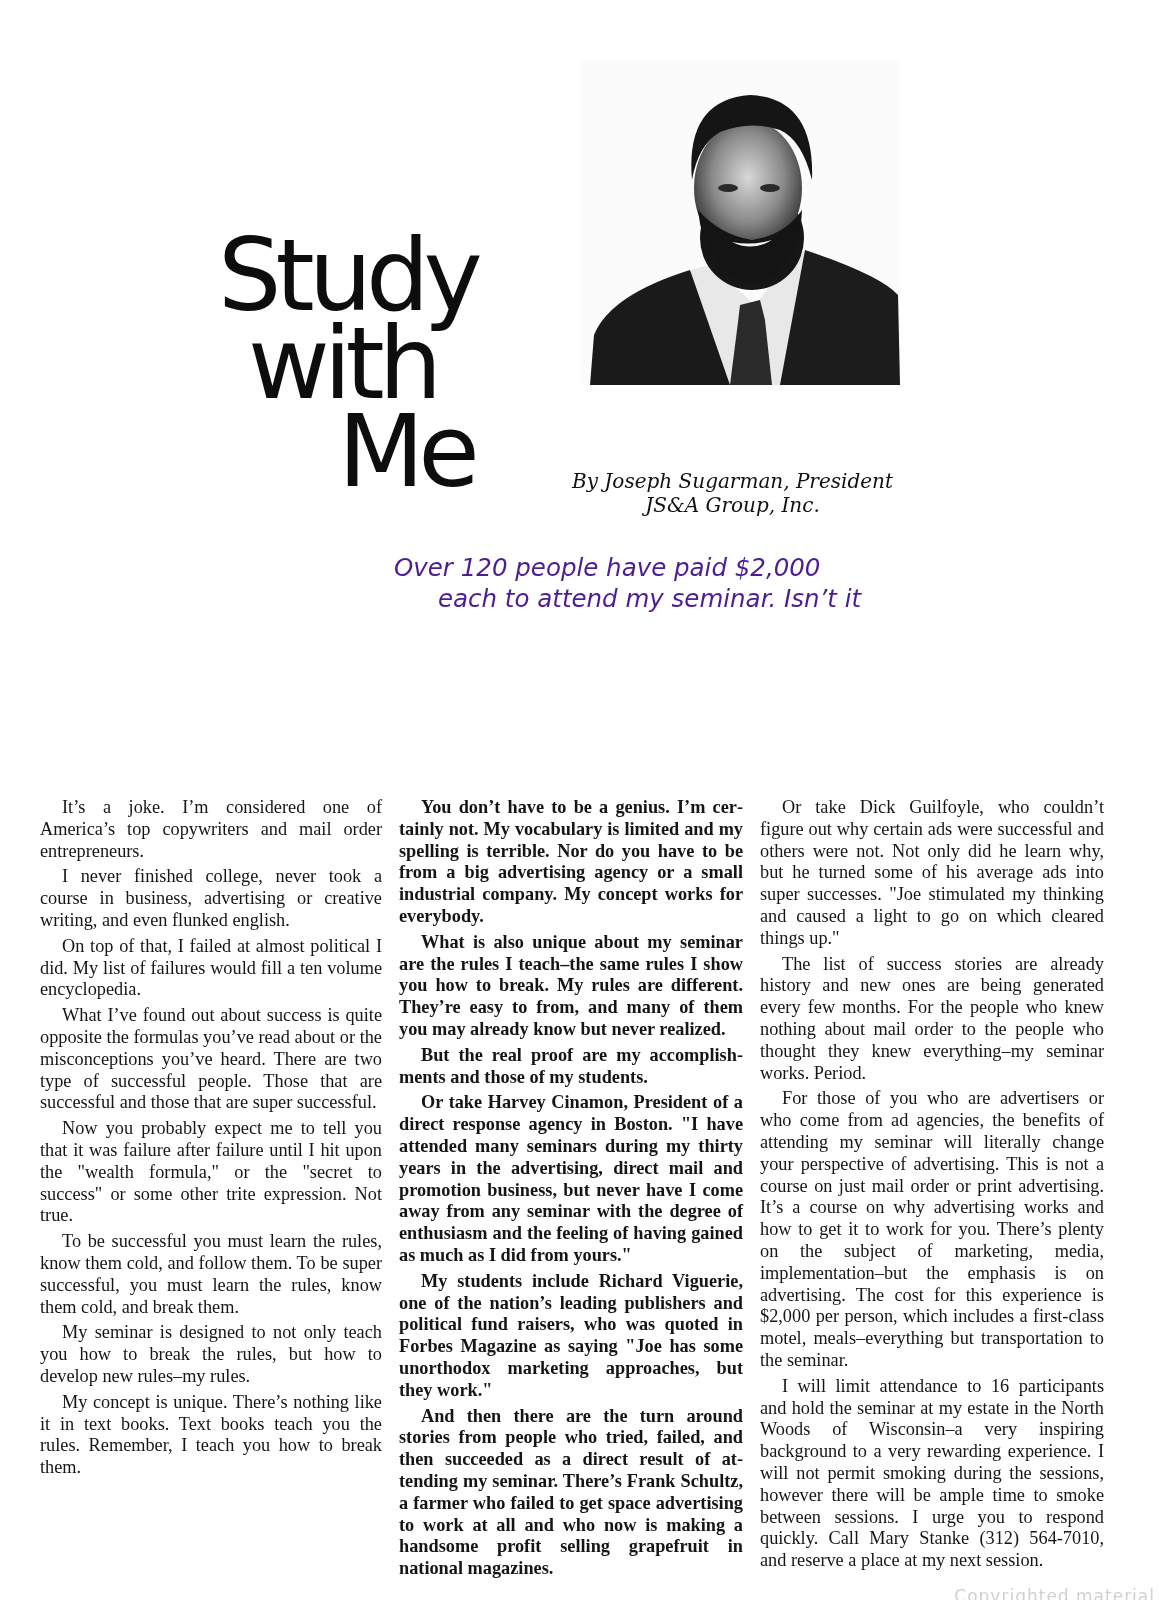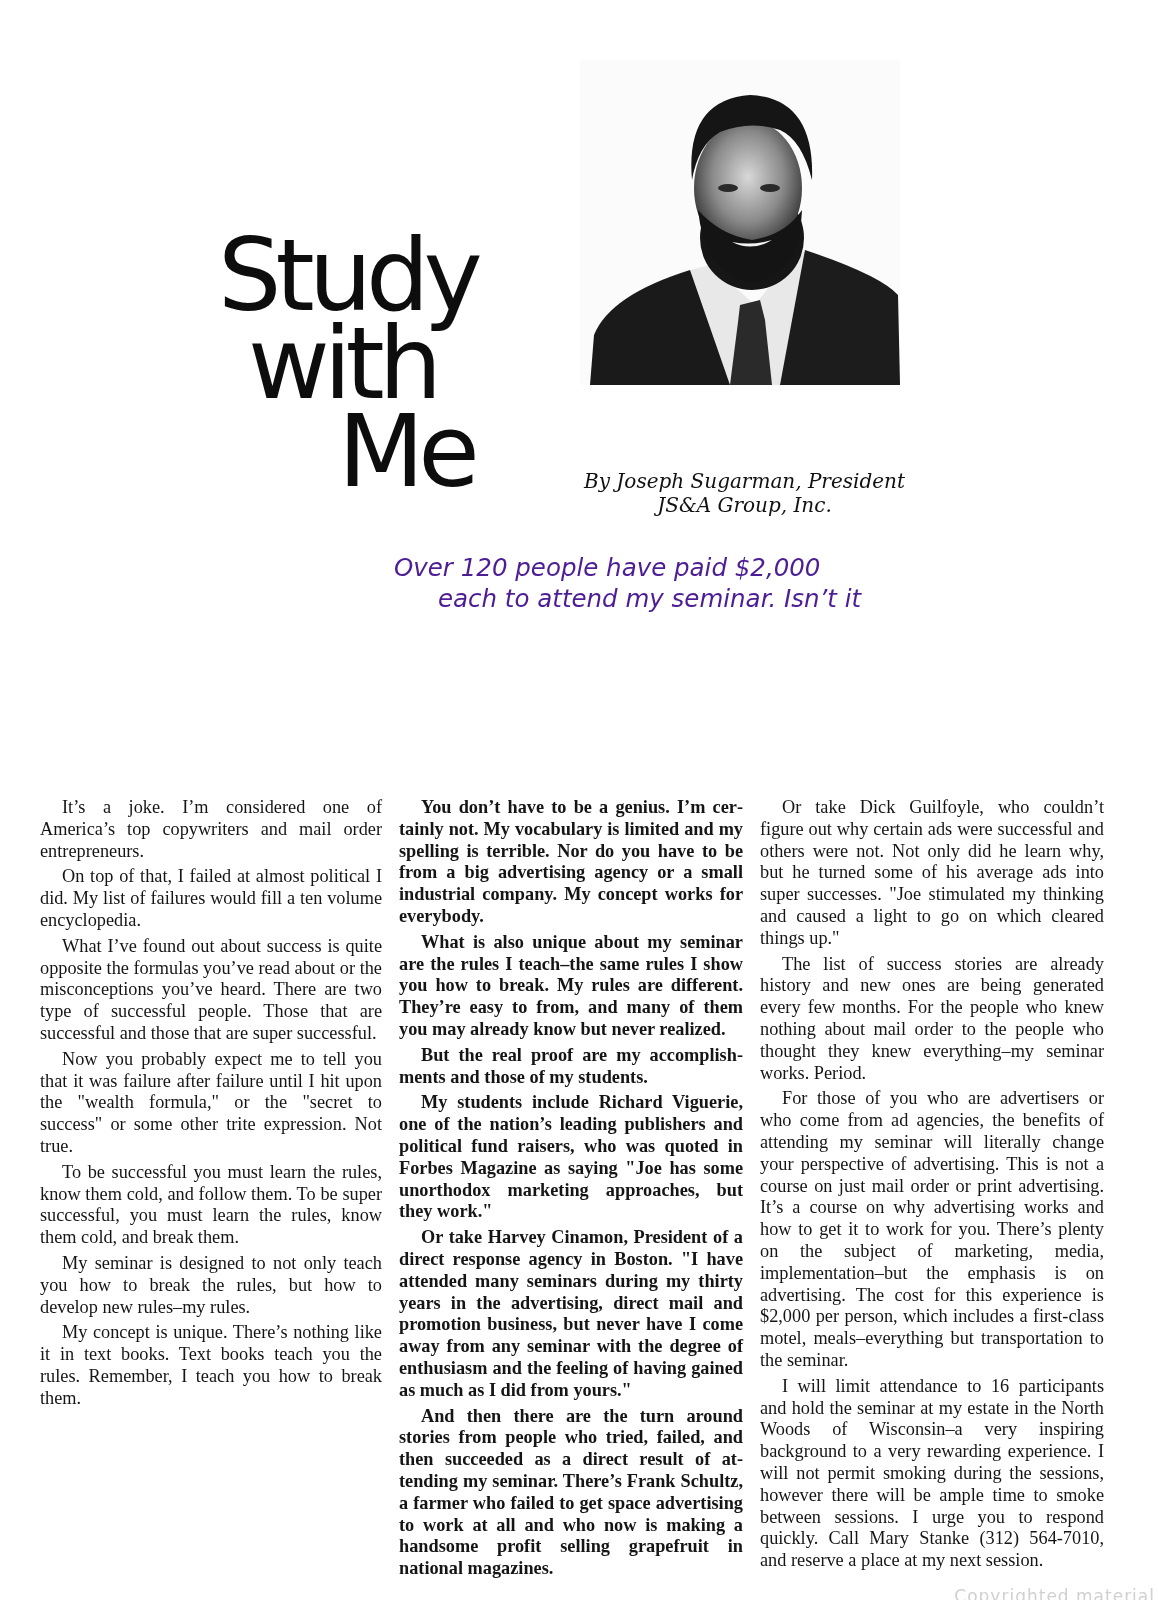--- a/index.html
+++ b/index.html
@@ -19,21 +19,21 @@
   .headline .l2 { padding-left: 30px; }
   .headline .l3 { padding-left: 120px; }
 
   .photo {
     position: absolute; left: 580px; top: 60px; width: 320px; height: 325px;
     overflow: hidden; background: #fafafa;
   }
   .photo svg { display: block; width: 100%; height: 100%; }
 
   .byline {
-    position: absolute; left: 572px; top: 469px; width: 345px;
+    position: absolute; left: 560px; top: 469px; width: 345px;
     font-family: "DejaVu Serif", serif; font-style: italic;
     font-size: 20px; line-height: 24px; text-align: center; color: #111;
   }
   .deck {
     position: absolute; left: 380px; top: 552px; width: 560px;
     font-family: "DejaVu Sans", sans-serif; font-style: italic;
     font-size: 24.5px; line-height: 31px; color: #4c1d95;
   }
   .deck .d1 { padding-left: 14px; }
   .deck .d2 { padding-left: 58px; }
@@ -107,33 +107,34 @@
 </div>
 
 <div class="deck">
   <div class="d1">Over 120 people have paid $2,000</div>
   <div class="d2">each to attend my seminar.  Isn’t it</div>
 </div>
 
 <div class="columns">
   <div class="col c1">
     <p>It’s a joke. I’m considered one of America’s top copywriters and mail order entrepreneurs.</p>
+    <p>I never finished college, never took a course in business, advertising or creative writing, and even flunked english.</p>
     <p>On top of that, I failed at almost political I did. My list of failures would fill a ten volume encyclopedia.</p>
     <p>What I’ve found out about success is quite opposite the formulas you’ve read about or the misconceptions you’ve heard. There are two type of successful people. Those that are successful and those that are super successful.</p>
     <p>Now you probably expect me to tell you that it was failure after failure until I hit upon the "wealth form­ula," or the "secret to success" or some other trite expression. Not true.</p>
     <p>To be successful you must learn the rules, know them cold, and follow them. To be super successful, you must learn the rules, know them cold, and break them.</p>
     <p>My seminar is designed to not only teach you how to break the rules, but how to develop new rules–my rules.</p>
     <p>My concept is unique. There’s nothing like it in text books. Text books teach you the rules. Remember, I teach you how to break them.</p>
   </div>
   <div class="col c2">
     <p>You don’t have to be a genius. I’m cer­tainly not. My vocabulary is limited and my spelling is terrible. Nor do you have to be from a big advertising agency or a small industrial company. My concept works for everybody.</p>
     <p>What is also unique about my seminar are the rules I teach–the same rules I show you how to break. My rules are different. They’re easy to from, and many of them you may already know but never realized.</p>
     <p>But the real proof are my accomplish­ments and those of my students.</p>
+    <p>Or take Harvey Cinamon, President of a direct response agency in Boston. "I have attended many seminars during my thirty years in the advertising, direct mail and promotion business, but never have I come away from any sem­inar with the degree of enthusiasm and the feeling of having gained as much as I did from yours."</p>
     <p>My students include Richard Vig­uerie, one of the nation’s leading pub­lishers and political fund raisers, who was quoted in Forbes Magazine as say­ing "Joe has some unorthodox market­ing approaches, but they work."</p>
-    <p>Or take Harvey Cinamon, President of a direct response agency in Boston. "I have attended many seminars during my thirty years in the advertising, direct mail and promotion business, but never have I come away from any sem­inar with the degree of enthusiasm and the feeling of having gained as much as I did from yours."</p>
     <p>And then there are the turn around stories from people who tried, failed, and then succeeded as a direct result of at­tending my seminar. There’s Frank Schultz, a farmer who failed to get space advertising to work at all and who now is making a handsome profit selling grape­fruit in national magazines.</p>
   </div>
   <div class="col c3">
     <p>Or take Dick Guilfoyle, who couldn’t figure out why certain ads were success­ful and others were not. Not only did he learn why, but he turned some of his average ads into super successes. "Joe stimulated my thinking and caused a light to go on which cleared things up."</p>
     <p>The list of success stories are already history and new ones are being generat­ed every few months. For the people who knew nothing about mail order to the people who thought they knew every­thing–my seminar works. Period.</p>
     <p>For those of you who are advertisers or who come from ad agencies, the benefits of attending my seminar will literally change your perspective of advertising. This is not a course on just mail order or print advertising. It’s a course on why advertising works and how to get it to work for you. There’s plenty on the sub­ject of marketing, media, implementa­tion–but the emphasis is on advertis­ing. The cost for this experience is $2,000 per person, which includes a first-class motel, meals–everything but transportation to the seminar.</p>
     <p>I will limit attendance to 16 partici­pants and hold the seminar at my estate in the North Woods of Wisconsin–a very inspiring background to a very reward­ing experience. I will not permit smok­ing during the sessions, however there will be ample time to smoke between sessions. I urge you to respond quickly. Call Mary Stanke (312) 564-7010, and reserve a place at my next session.</p>
   </div>
 </div>
 

